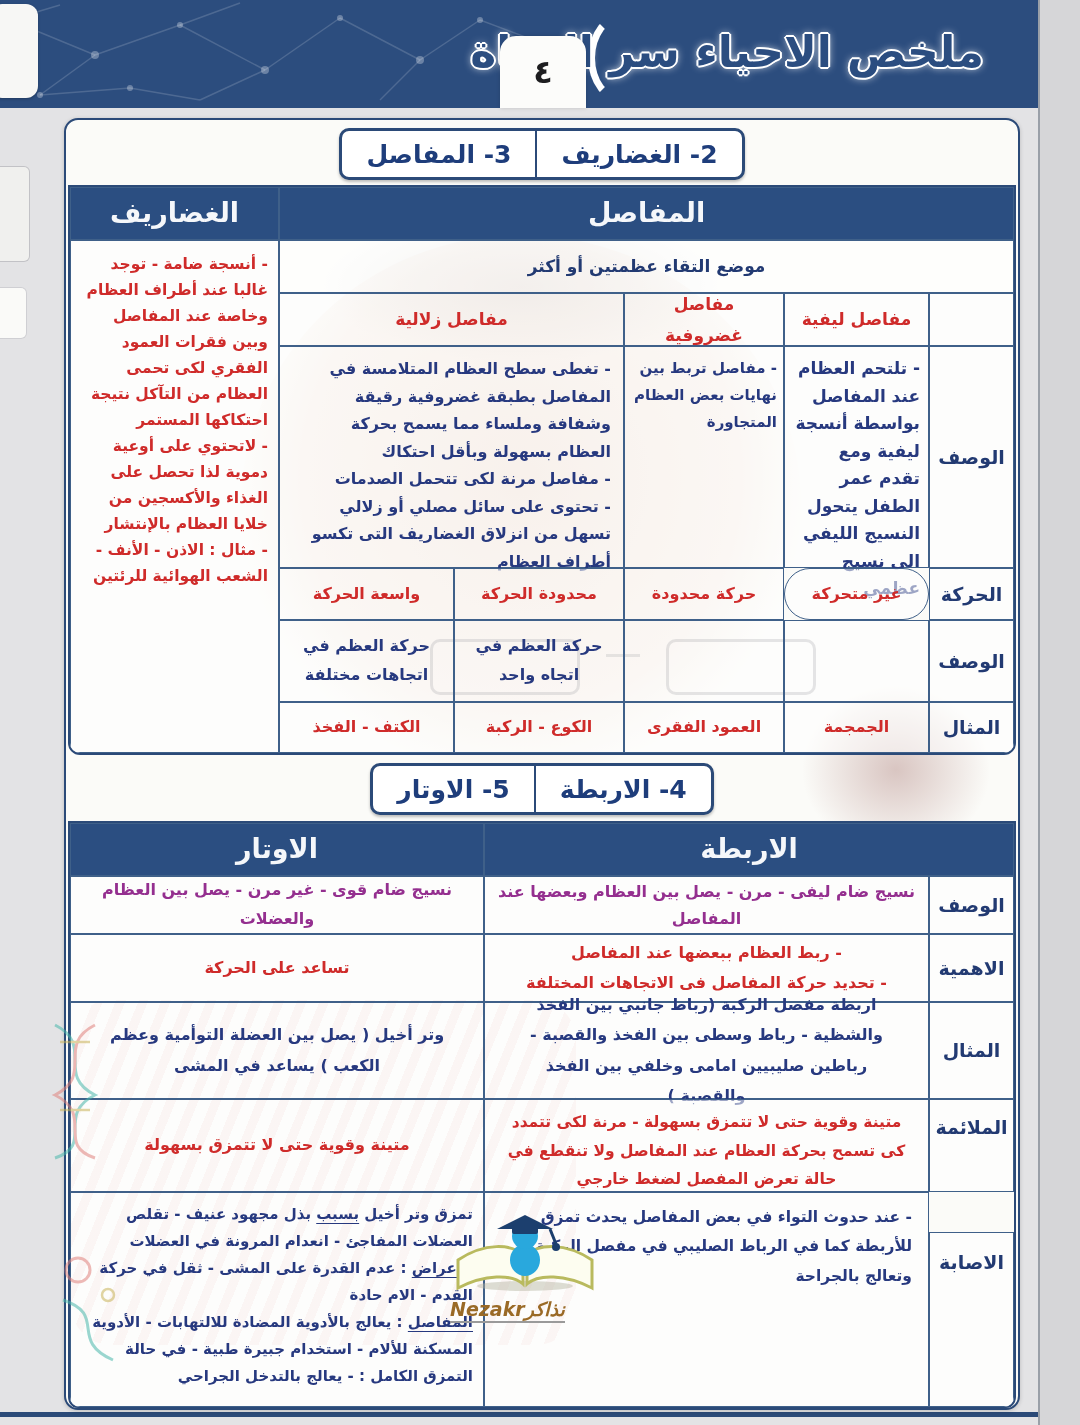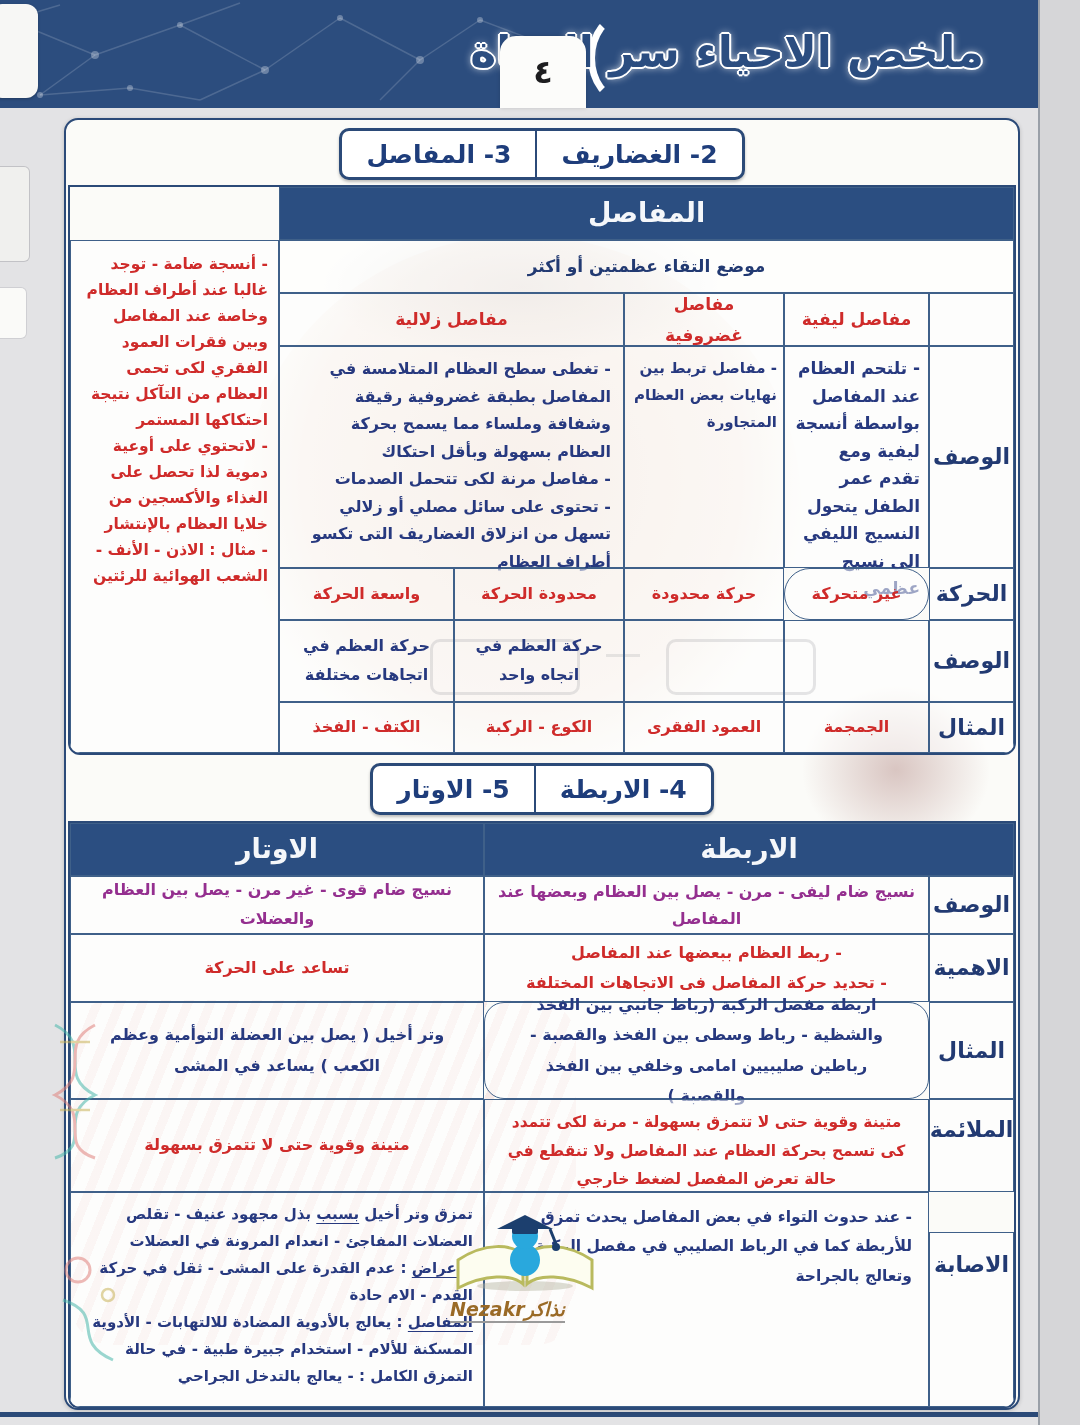--- a/index.html
+++ b/index.html
@@ -86,21 +86,21 @@
     display:flex;align-items:center;justify-content:center;text-align:center;
     font-size:16px;line-height:1.8;padding:4px 8px;
   }
   .cell.top{align-items:flex-start;}
   .cell.rt{text-align:right;justify-content:flex-start;}
   .cell.hdr{background:var(--hdr);color:#f5f7fa;font-size:27px;letter-spacing:1px;}
   .pre{white-space:pre-line;}
   .red{color:var(--red);}
   .navy{color:var(--navy);}
   .purple{color:var(--purple);}
-  .label{color:var(--navyDark);font-size:22px;}
+  .label{color:var(--navyDark);font-size:19px;}
   .def{color:var(--navyDark);font-size:17px;background:rgba(255,255,255,.62);}
   .subh{color:var(--red);font-size:17px;}
   .desc-syn{line-height:1.72;font-size:16px;padding:8px 12px;}
   .desc-cart{line-height:1.8;font-size:15px;padding:8px 6px;}
   .desc-fib{line-height:1.62;font-size:17px;padding:8px 8px;}
   .cart-col{line-height:1.68;font-size:15.5px;padding:10px 10px;background:rgba(255,255,255,.5);}
   .inj-t{font-size:15px;line-height:1.8;padding:8px 10px;}
   .inj-l{font-size:15.5px;line-height:1.9;padding:10px 16px;}
   .u{text-decoration:underline;text-underline-offset:4px;}
 
@@ -166,20 +166,21 @@
   <div class="decor photo-shoulder"></div>
   <div class="decor photo-shirt"></div>
 
   <div class="badge">
     <div class="part">2- الغضاريف</div>
     <div class="part">3- المفاصل</div>
   </div>
 
   <div class="grid t1">
     <div class="cell hdr" style="grid-column:1 / span 5;grid-row:1;text-align:center;">المفاصل</div>
+    <div class="cell hdr" style="grid-column:6;grid-row:1;">الغضاريف</div>
 
     <div class="cell def" style="grid-column:1 / span 5;grid-row:2;">موضع التقاء عظمتين أو أكثر</div>
     <div class="cell top rt cart-col red pre" style="grid-column:6;grid-row:2 / span 6;">- أنسجة ضامة - توجد غالبا عند أطراف العظام وخاصة عند المفاصل وبين فقرات العمود الفقري لكى تحمى العظام من التآكل نتيجة احتكاكها المستمر
 - لاتحتوي على أوعية دموية لذا تحصل على الغذاء والأكسجين من خلايا العظام بالإنتشار
 - مثال : الاذن - الأنف - الشعب الهوائية للرئتين</div>
 
     <div class="cell" style="grid-column:1;grid-row:3;"></div>
     <div class="cell subh" style="grid-column:2;grid-row:3;">مفاصل ليفية</div>
     <div class="cell subh" style="grid-column:3;grid-row:3;">مفاصل غضروفية</div>
     <div class="cell subh" style="grid-column:4 / span 2;grid-row:3;">مفاصل زلالية</div>
@@ -222,21 +223,21 @@
     <div class="cell label" style="grid-column:1;grid-row:2;">الوصف</div>
     <div class="cell purple pre" style="grid-column:2;grid-row:2;line-height:1.7;">نسيج ضام ليفى - مرن - يصل بين العظام وبعضها عند المفاصل</div>
     <div class="cell purple" style="grid-column:3;grid-row:2;">نسيج ضام قوى - غير مرن - يصل بين العظام والعضلات</div>
 
     <div class="cell label" style="grid-column:1;grid-row:3;">الاهمية</div>
     <div class="cell red pre" style="grid-column:2;grid-row:3;line-height:1.85;">- ربط العظام ببعضها عند المفاصل
 - تحديد حركة المفاصل فى الاتجاهات المختلفة</div>
     <div class="cell red" style="grid-column:3;grid-row:3;">تساعد على الحركة</div>
 
     <div class="cell label" style="grid-column:1;grid-row:4;">المثال</div>
-    <div class="cell navy" style="grid-column:2;grid-row:4;line-height:1.9;padding:6px 28px;border-radius:20px;">اربطة مفصل الركبة (رباط جانبي بين الفخذ والشظية - رباط وسطى بين الفخذ والقصبة - رباطين صليبيين امامى وخلفي بين الفخذ والقصبة )</div>
+    <div class="cell navy" style="grid-column:2;grid-row:4;line-height:1.9;padding:6px 28px;">اربطة مفصل الركبة (رباط جانبي بين الفخذ والشظية - رباط وسطى بين الفخذ والقصبة - رباطين صليبيين امامى وخلفي بين الفخذ والقصبة )</div>
     <div class="cell navy" style="grid-column:3;grid-row:4;line-height:1.9;padding:6px 20px;">وتر أخيل ( يصل بين العضلة التوأمية وعظم الكعب ) يساعد في المشى</div>
 
     <div class="cell label top" style="grid-column:1;grid-row:5;padding-top:10px;">الملائمة</div>
     <div class="cell red top" style="grid-column:2;grid-row:5;font-size:15.5px;line-height:1.85;padding:8px 14px;">متينة وقوية حتى لا تتمزق بسهولة - مرنة لكى تتمدد كى تسمح بحركة العظام عند المفاصل ولا تنقطع في حالة تعرض المفصل لضغط خارجي</div>
     <div class="cell red" style="grid-column:3;grid-row:5;">متينة وقوية حتى لا تتمزق بسهولة</div>
 
     <div class="cell label top" style="grid-column:1;grid-row:6;padding-top:12px;margin-top:40px;">الاصابة</div>
     <div class="cell navy top rt inj-l" style="grid-column:2;grid-row:6;">- عند حدوث التواء في بعض المفاصل يحدث تمزق للأربطة كما في الرباط الصليبي في مفصل الركبة وتعالج بالجراحة</div>
     <div class="cell navy top rt inj-t" style="grid-column:3;grid-row:6;display:block;">
       <div><span>تمزق وتر أخيل </span><span class="u">بسبب</span><span> بذل مجهود عنيف - تقلص العضلات المفاجئ - انعدام المرونة في العضلات</span></div>

